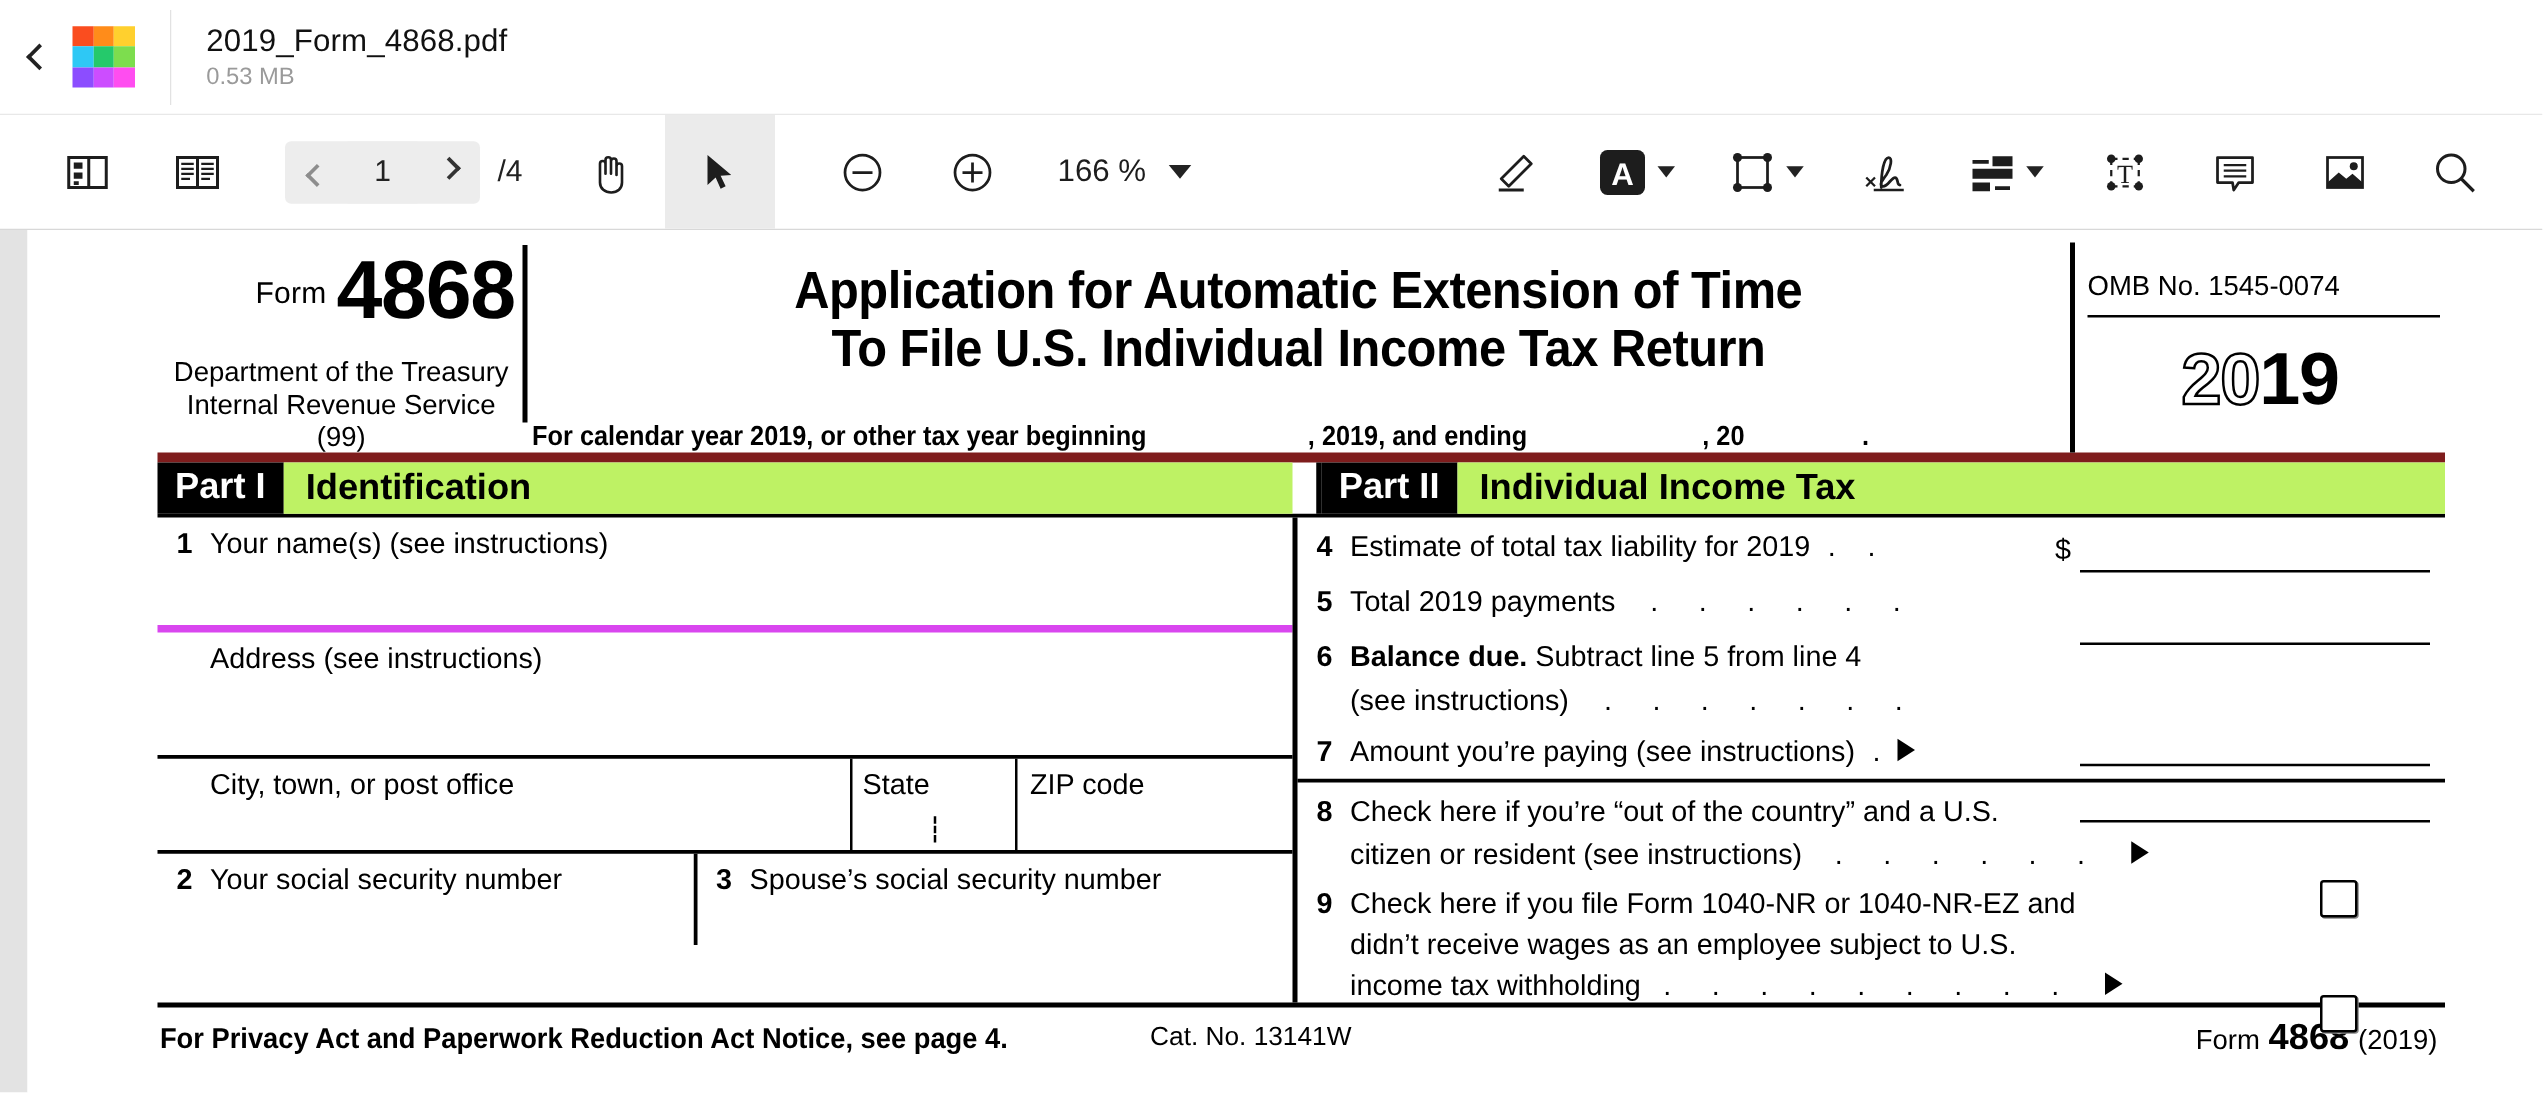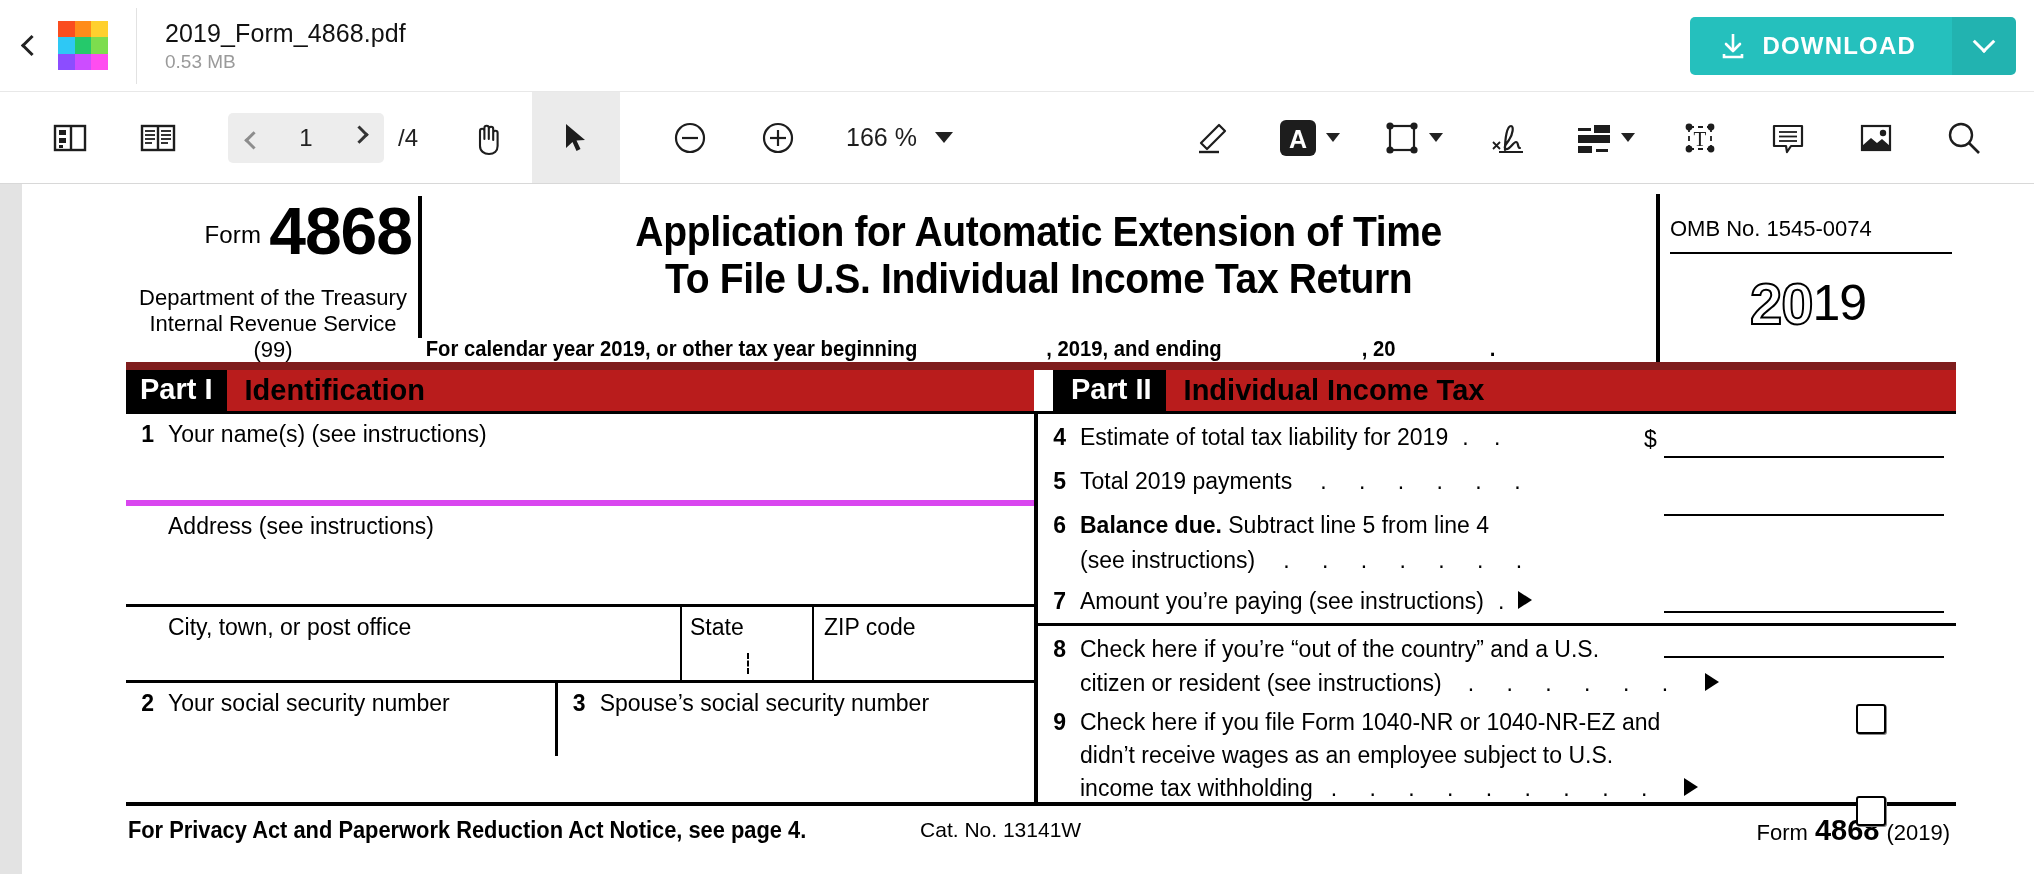--- a/index.html
+++ b/index.html
@@ -284,39 +284,39 @@
     display: flex; align-items: center; justify-content: center;
     padding-bottom: 10px;
   }
   .yr-outline {
     font-size: 58px; font-weight: bold;
     color: #ffffff;
     -webkit-text-stroke: 2px #000;
     letter-spacing: -1px;
   }
   .yr-solid {
-    font-size: 50px; font-weight: normal; color: #000;
+    font-size: 59px; font-weight: bold; color: #000;
     letter-spacing: -1px;
   }
 
   
   .parts-row { display: flex; border-top: 8px solid #7f1d1d; gap: 19px; }
   .part-col { display: flex; align-items: stretch; }
   .part-left { width: 908px; }
   .part-right { flex: 1 1 auto; border-left: 4px solid #000; }
   .part-tag {
     background: #000; color: #fff;
     font-size: 29px; font-weight: bold;
     padding: 3px 14px 5px 14px;
     display: flex; align-items: center;
     transform: none;
     white-space: nowrap;
   }
   .part-title {
-    background: #b91c1c;
+    background: #bef264;
     flex: 1 1 auto;
     font-size: 29px; font-weight: bold;
     display: flex; align-items: center;
     padding-left: 18px;
   }
 
   
   .body-row { display: flex; border-top: 3px solid #000; }
   .col-left { width: 908px; position: relative; }
   .col-right { flex: 1 1 auto; border-left: 4px solid #000; position: relative; }
@@ -426,35 +426,20 @@
 
   <div class="logo-divider"></div>
 
   <div class="file-meta">
     <div class="file-name">2019_Form_4868.pdf</div>
     <div class="file-size">0.53 MB</div>
   </div>
 
   <div class="header-spacer"></div>
 
-  <div class="download-wrap">
-    <div class="download-main">
-      <span>
-        <svg width="26" height="28" viewBox="0 0 26 28">
-          <path d="M13 2 L13 18" stroke="#fff" stroke-width="2.6" fill="none"></path>
-          <path d="M6 12 L13 19 L20 12" stroke="#fff" stroke-width="2.6" fill="none" stroke-linecap="round" stroke-linejoin="round"></path>
-          <path d="M4 22 L4 25 L22 25 L22 22" stroke="#fff" stroke-width="2.6" fill="none"></path>
-        </svg>
-      </span>
-      <span class="download-label">DOWNLOAD</span>
-    </div>
-    <div class="download-caret">
-      <span class="caret-glyph"></span>
-    </div>
-  </div>
 </div>
 
 <div class="toolbar">
 
   <div class="tb-gap"></div>
 
   <div class="tb-btn">
     <span>
       <svg width="36" height="36" viewBox="0 0 36 36">
         <rect x="3" y="6" width="30" height="24" fill="none" stroke="#1d1d1d" stroke-width="2.4"></rect>

